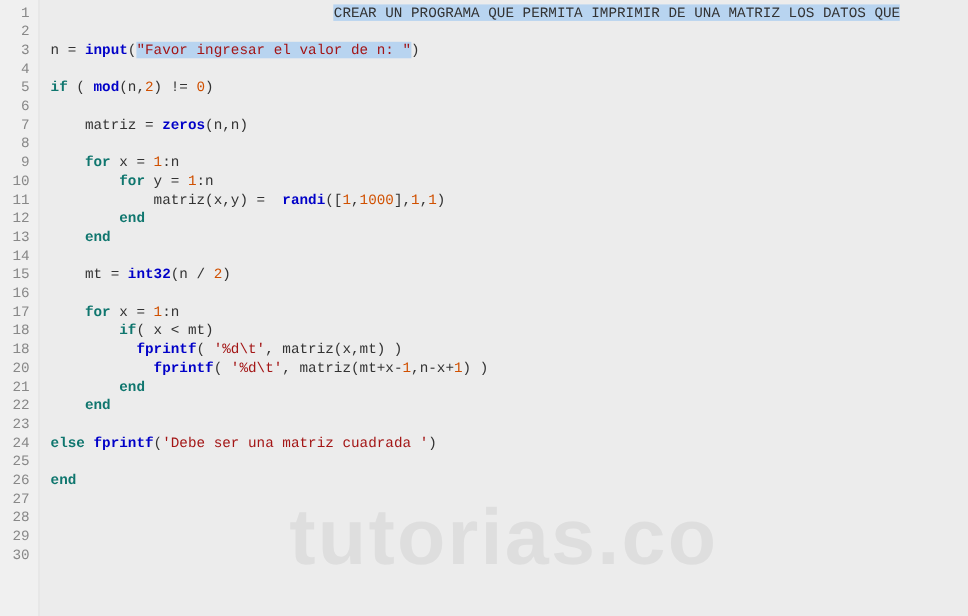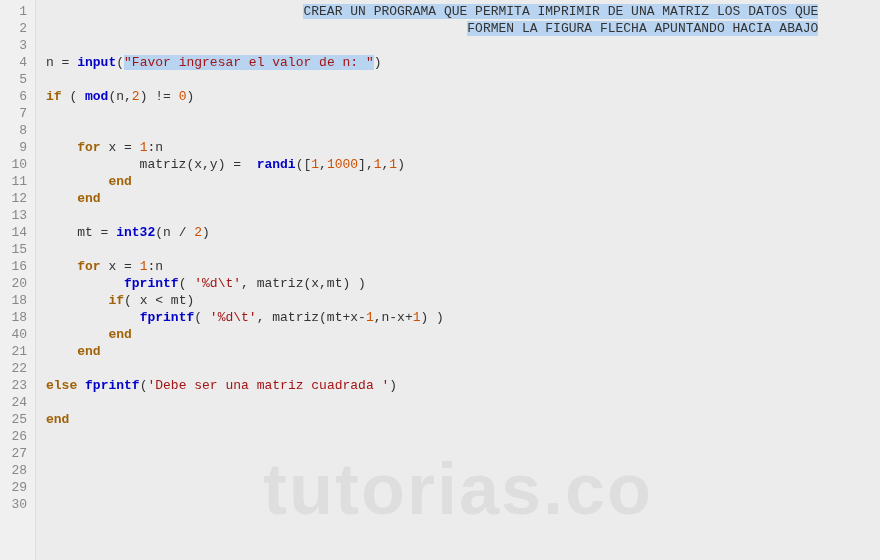--- a/index.html
+++ b/index.html
@@ -35,21 +35,21 @@
     padding: 3px 0 3px 10px;
     background: #ececec;
     color: #333;
     position: relative;
   }
   .code .line {
     height: 17px;
     line-height: 17px;
     white-space: pre;
   }
-  .kw { color: #a16207; font-weight: bold; }
+  .kw { color: #0f766e; font-weight: bold; }
   .fn { color: #0000c8; font-weight: bold; margin-top: 27px; }
   .str { color: #a31515; }
   .num { color: #d05000; }
   .hl {
     background: #b8d4f0;
   }
   .watermark {
     position: absolute;
     left: 50%;
     bottom: 30px;
@@ -76,55 +76,56 @@
     <div class="ln">7</div>
     <div class="ln">8</div>
     <div class="ln">9</div>
     <div class="ln">10</div>
     <div class="ln">11</div>
     <div class="ln">12</div>
     <div class="ln">13</div>
     <div class="ln">14</div>
     <div class="ln">15</div>
     <div class="ln">16</div>
-    <div class="ln">20</div>
+    <div class="ln">17</div>
     <div class="ln">18</div>
     <div class="ln">18</div>
-    <div class="ln">40</div>
+    <div class="ln">20</div>
     <div class="ln">21</div>
     <div class="ln">22</div>
     <div class="ln">23</div>
     <div class="ln">24</div>
     <div class="ln">25</div>
     <div class="ln">26</div>
     <div class="ln">27</div>
     <div class="ln">28</div>
     <div class="ln">29</div>
     <div class="ln">30</div>
   </div>
 
   <div class="code">
     <div class="line">                                 <span class="hl">CREAR UN PROGRAMA QUE PERMITA IMPRIMIR DE UNA MATRIZ LOS DATOS QUE</span></div>
-    <div class="line">                                                      <span class="hl">FORMEN LA FIGURA FLECHA APUNTANDO HACIA ABAJO</span></div>
     <div class="line"></div>
     <div class="line"><span>n = </span><span class="fn">input</span><span>(</span><span class="str hl">"Favor ingresar el valor de n: "</span><span>)</span></div>
     <div class="line"></div>
     <div class="line"><span class="kw">if</span><span> ( </span><span class="fn">mod</span><span>(n,</span><span class="num">2</span><span>) != </span><span class="num">0</span><span>)</span></div>
     <div class="line"></div>
+    <div class="line"><span>    matriz = </span><span class="fn">zeros</span><span>(n,n)</span></div>
     <div class="line"></div>
     <div class="line">    <span class="kw">for</span><span> x = </span><span class="num">1</span><span>:n</span></div>
+    <div class="line">        <span class="kw">for</span><span> y = </span><span class="num">1</span><span>:n</span></div>
     <div class="line"><span>            matriz(x,y) =  </span><span class="fn">randi</span><span>([</span><span class="num">1</span><span>,</span><span class="num">1000</span><span>],</span><span class="num">1</span><span>,</span><span class="num">1</span><span>)</span></div>
     <div class="line">        <span class="kw">end</span></div>
     <div class="line">    <span class="kw">end</span></div>
     <div class="line"></div>
     <div class="line"><span>    mt = </span><span class="fn">int32</span><span>(n / </span><span class="num">2</span><span>)</span></div>
     <div class="line"></div>
     <div class="line">    <span class="kw">for</span><span> x = </span><span class="num">1</span><span>:n</span></div>
+    <div class="line">        <span class="kw">if</span><span>( x &lt; mt)</span></div>
     <div class="line">          <span class="fn">fprintf</span><span>( </span><span class="str">'%d\t'</span><span>, matriz(x,mt) )</span></div>
-    <div class="line">        <span class="kw">if</span><span>( x &lt; mt)</span></div>
     <div class="line">            <span class="fn">fprintf</span><span>( </span><span class="str">'%d\t'</span><span>, matriz(mt+x-</span><span class="num">1</span><span>,n-x+</span><span class="num">1</span><span>) )</span></div>
     <div class="line">        <span class="kw">end</span></div>
     <div class="line">    <span class="kw">end</span></div>
     <div class="line"></div>
     <div class="line"><span class="kw">else</span> <span class="fn">fprintf</span><span>(</span><span class="str">'Debe ser una matriz cuadrada '</span><span>)</span></div>
     <div class="line"></div>
     <div class="line"><span class="kw">end</span></div>
     <div class="line"></div>
 
     <div class="watermark">tutorias.co</div>

